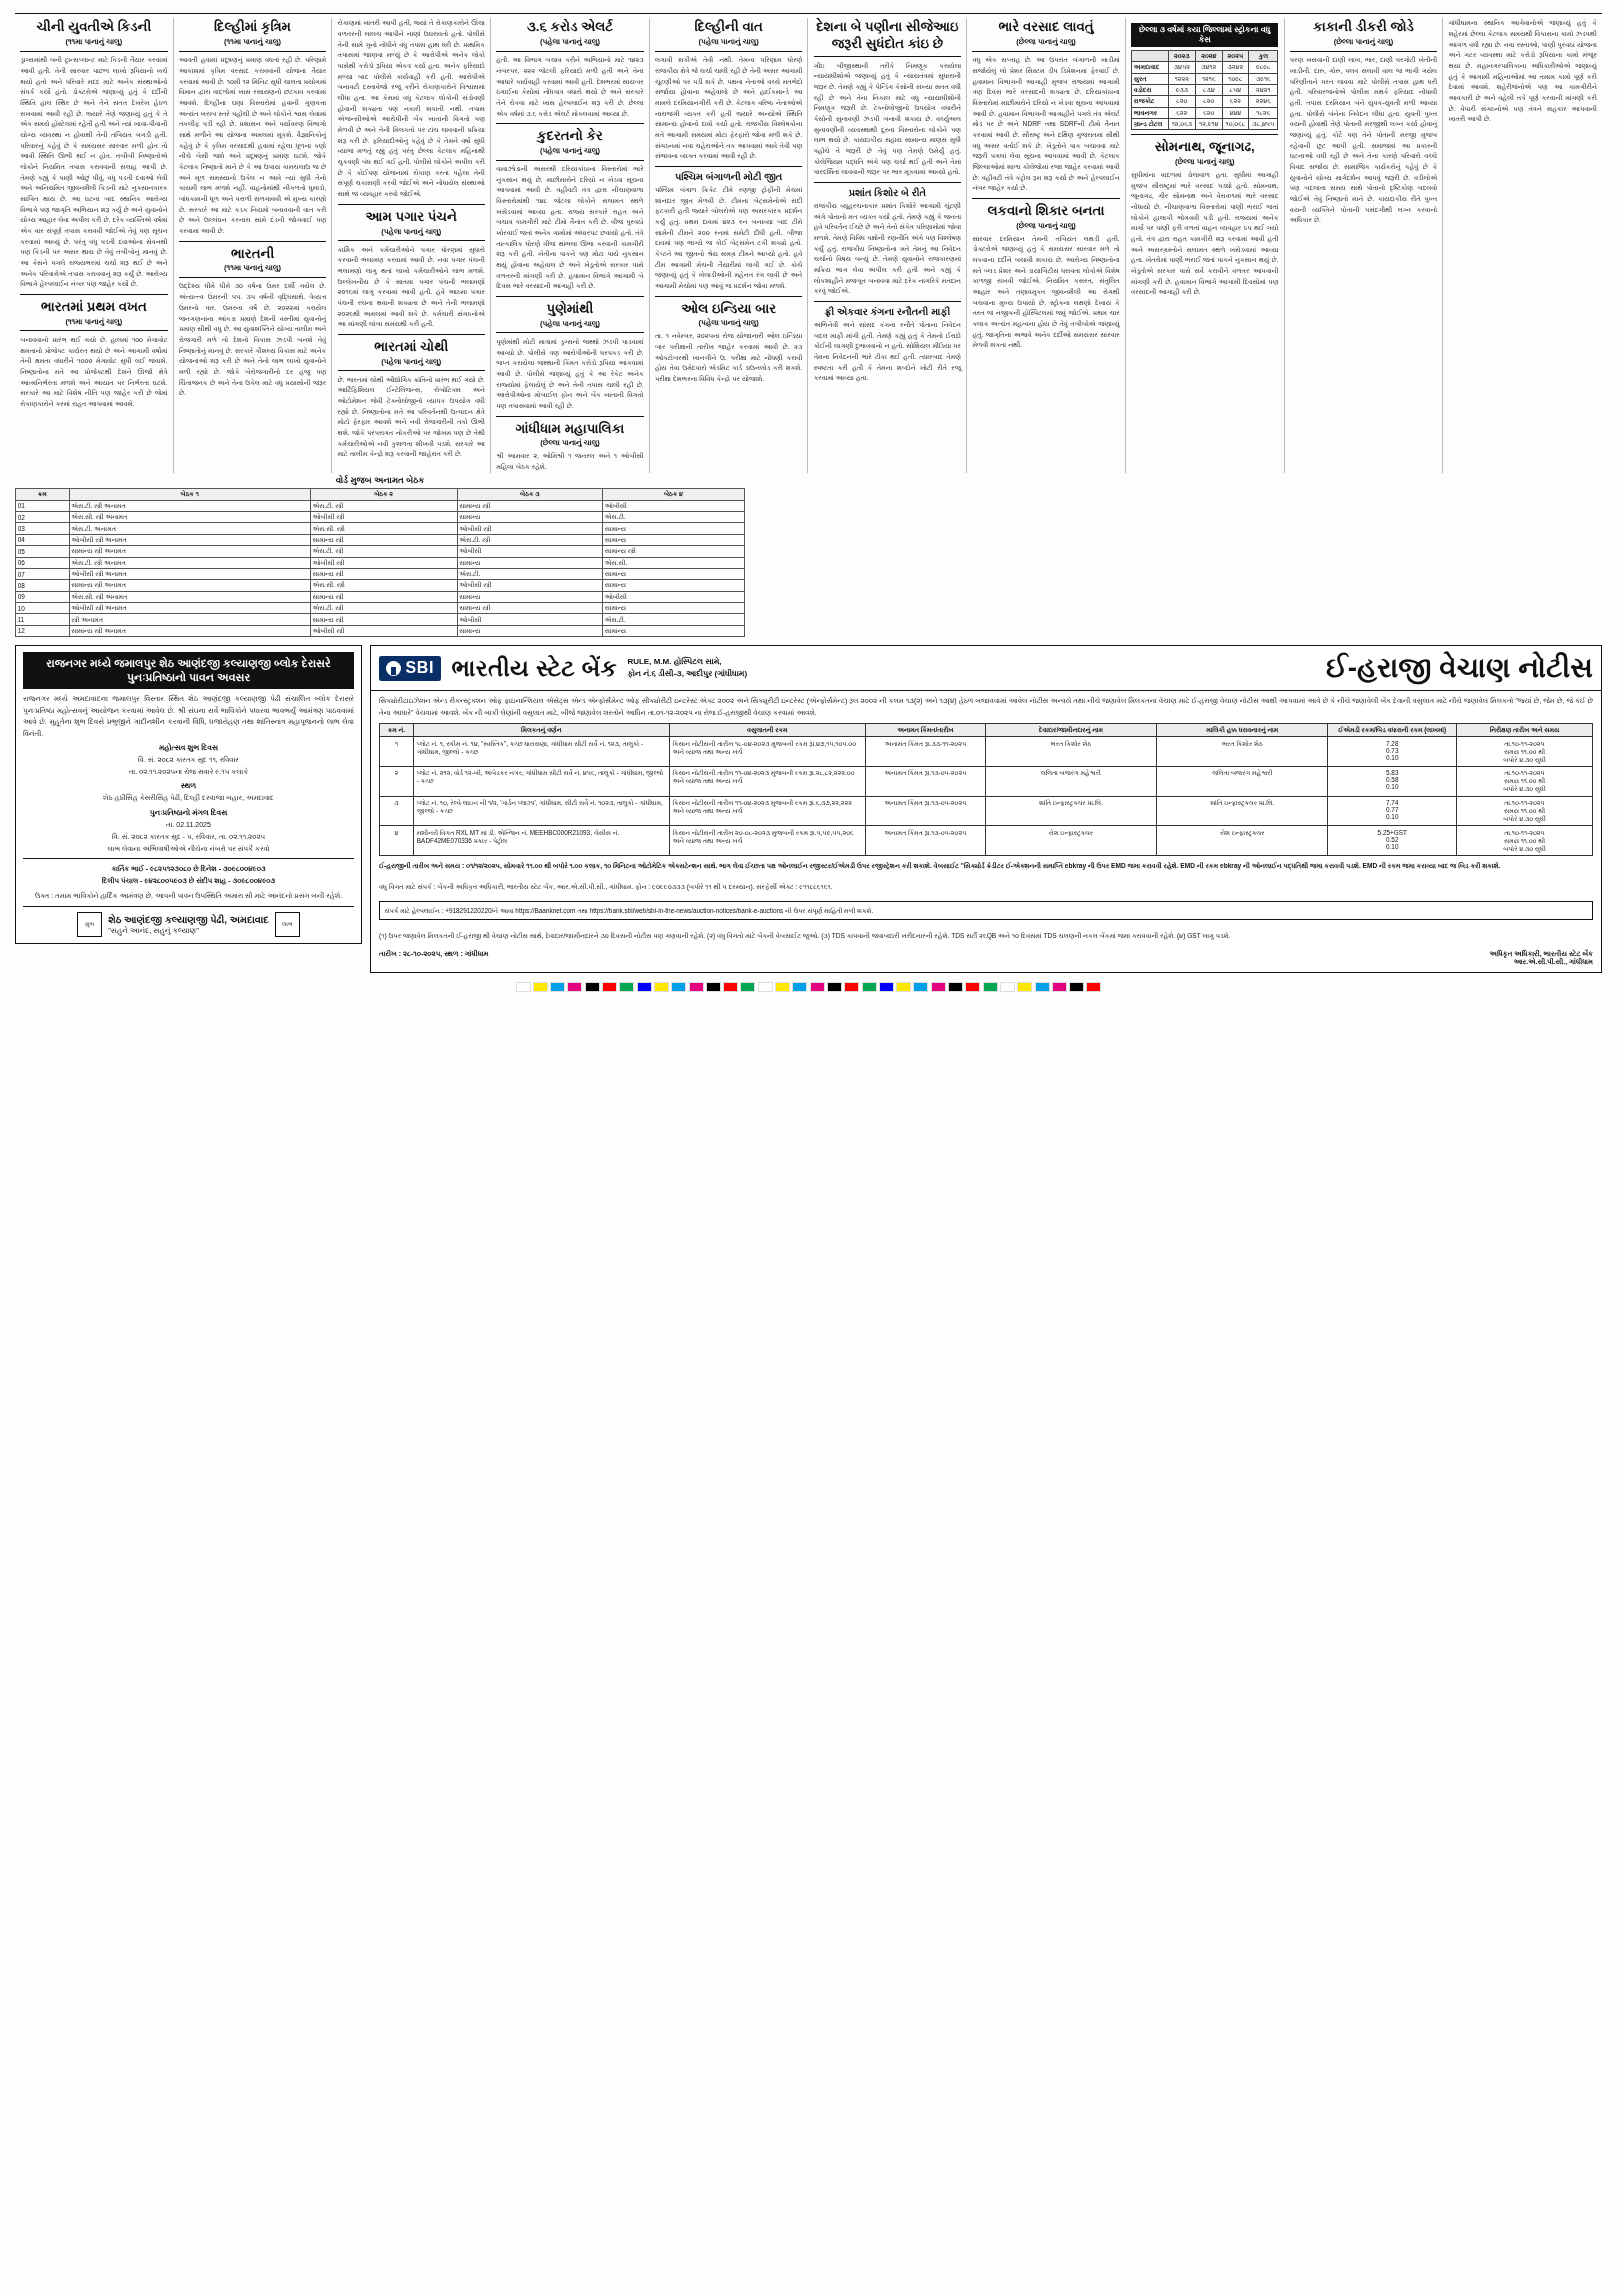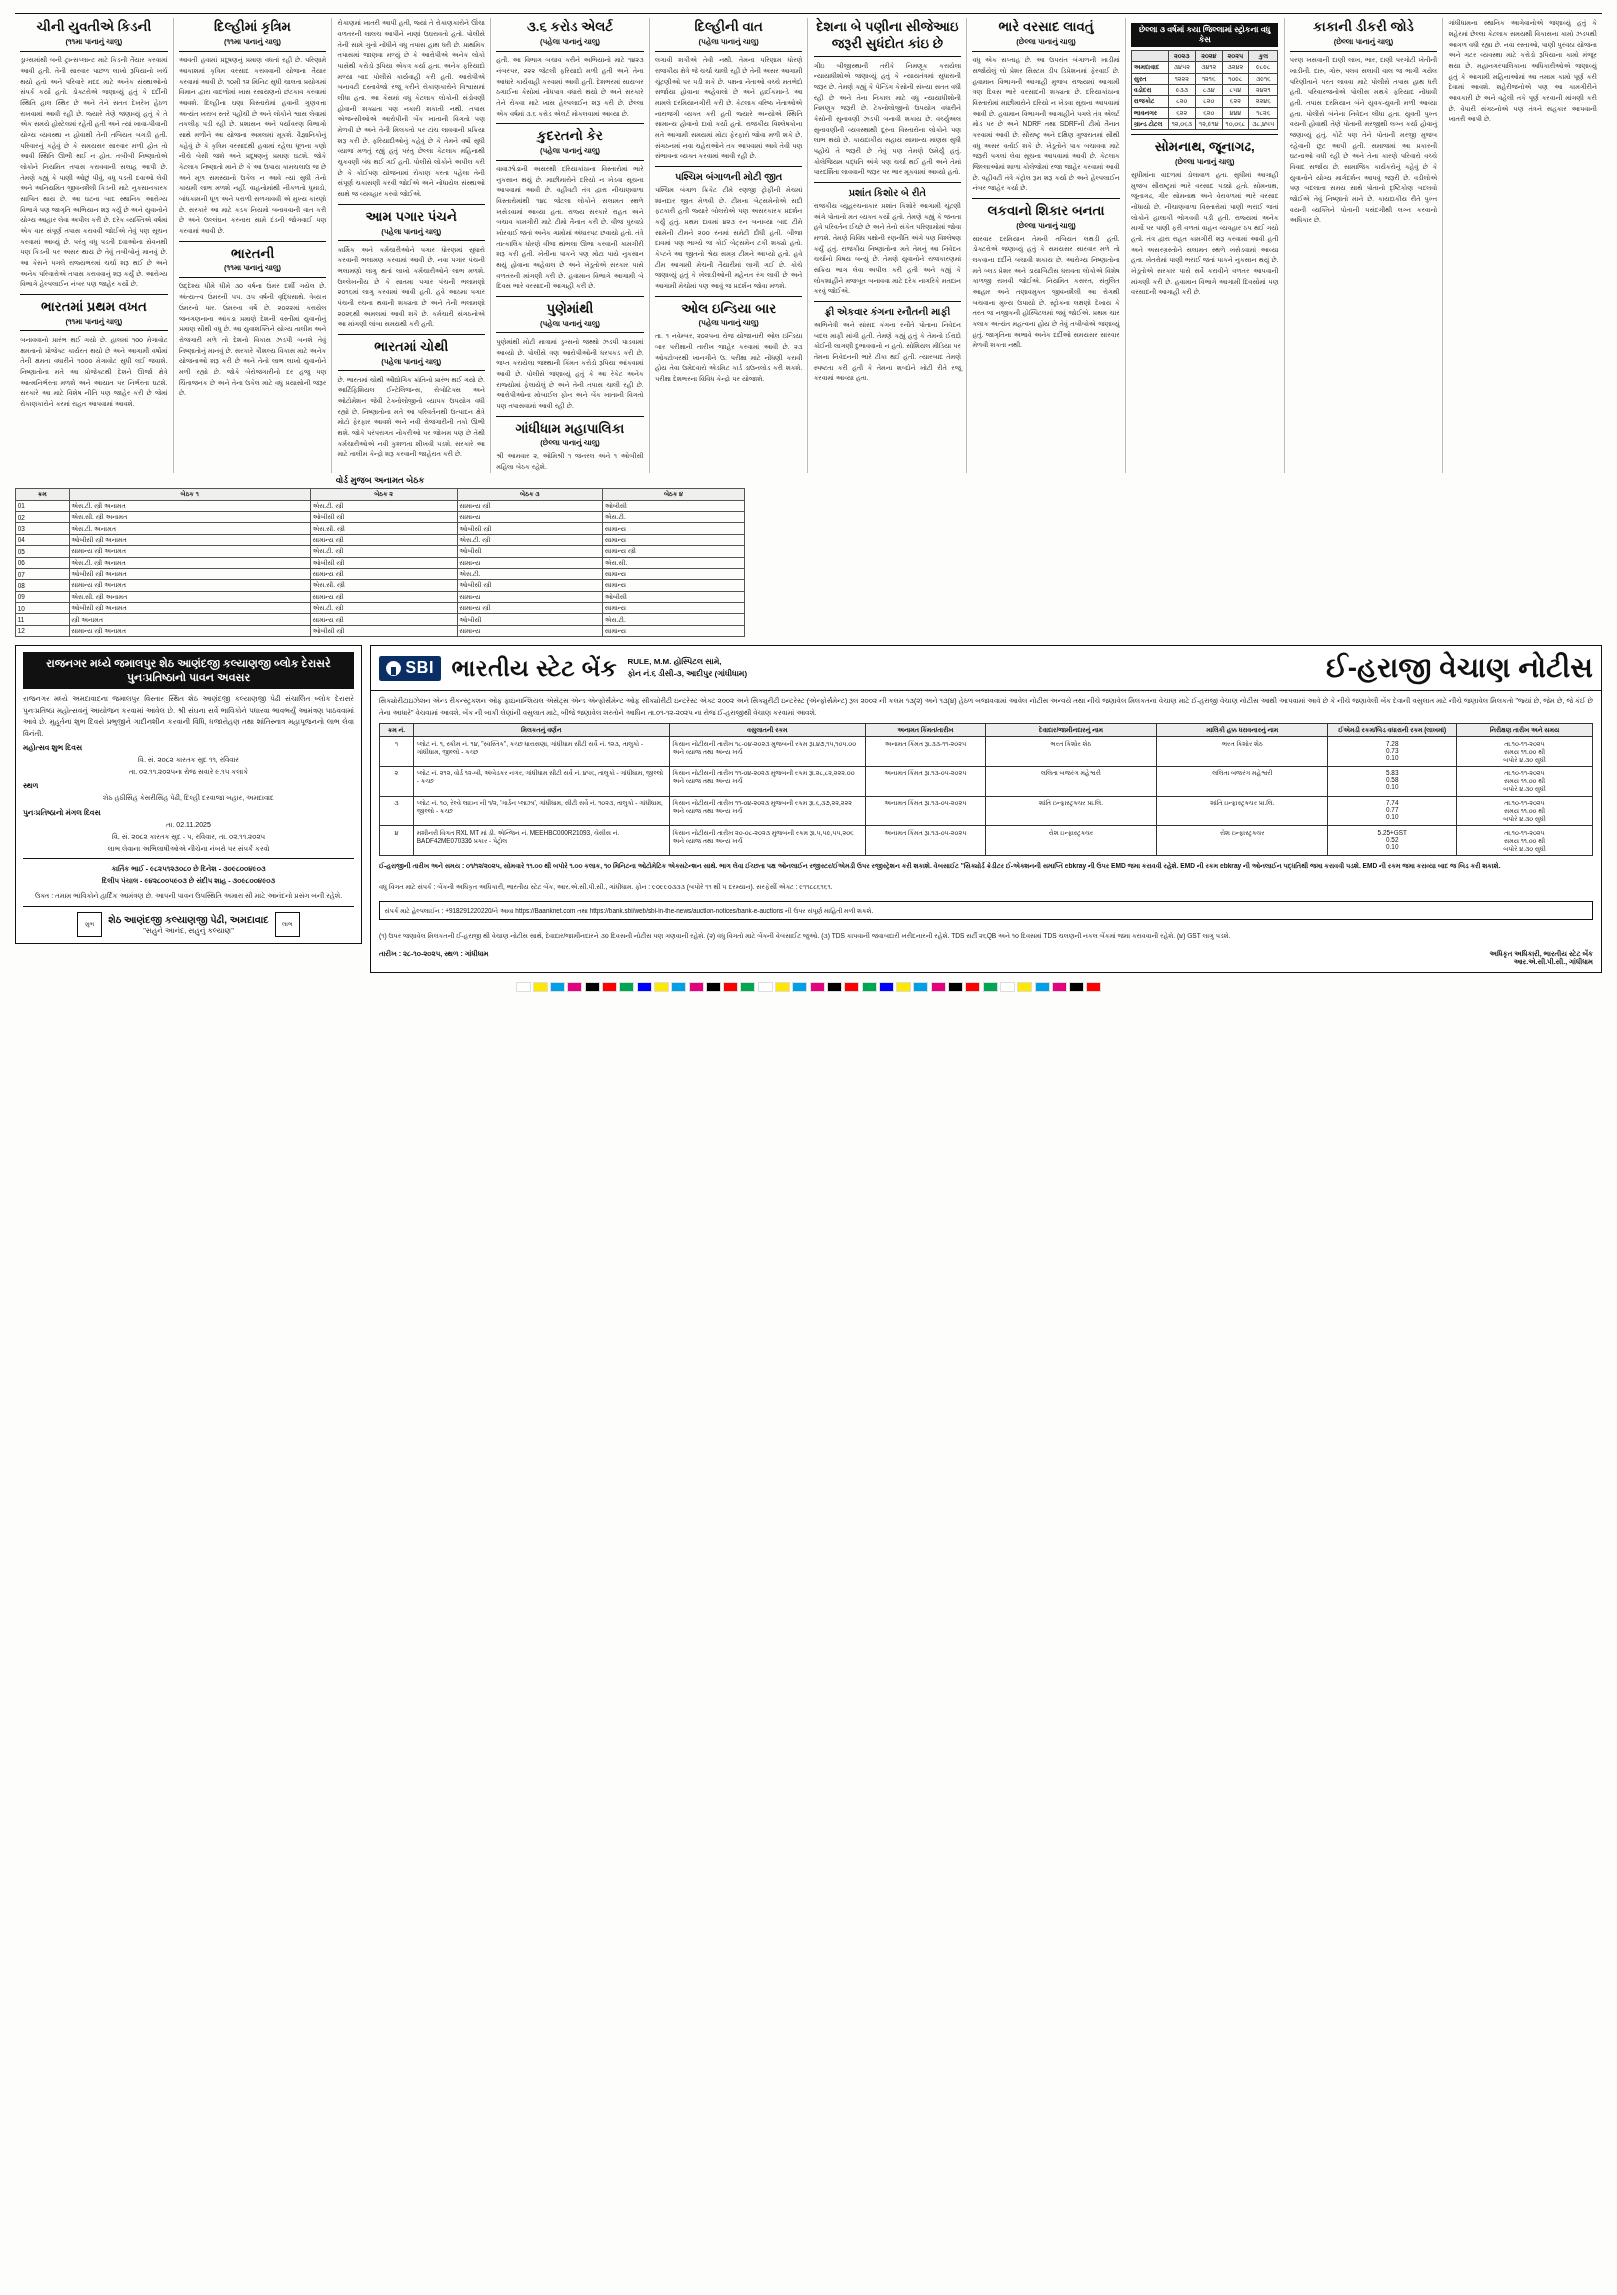--- a/index.html
+++ b/index.html
@@ -121,21 +121,21 @@
   .notice-box {
     border: 1.2px solid #111;
     padding: 5.8px 7px;
     background: #fff;
   }
   .notice-title {
     background:#111; color:#fff; font-size:11px; font-weight:bold;
     text-align:center; padding:4px 3.5px; line-height:1.3;
   }
   .notice-sub { font-size:7.2px; line-height:1.6; text-align:justify; margin-top:4.6px;}
-  .notice-center { font-size:7.5px; font-weight:bold; margin:3.5px 0 1.2px;}
+  .notice-center { text-align:center; font-size:7.5px; font-weight:bold; margin:3.5px 0 1.2px;}
   .notice-line { font-size:7px; text-align:center; line-height:1.7; }
   .seal {
     display:flex; align-items:center; justify-content:center; gap:5.8px; margin-top:4.6px;
     border-top:0.6px solid #111; padding-top:4.6px;
   }
   .seal-box { width:25.4px;height:25.4px;border:1.2px solid #111; display:flex;align-items:center;justify-content:center;font-size:5.8px;}
 
   
   .sbi {
     border: 1.7px solid #111;
@@ -481,21 +481,21 @@
         <div class="notice-center">પુનઃપ્રતિષ્ઠાનો મંગલ દિવસ</div>
         <div class="notice-line">તા. 02.11.2025</div>
         <div class="notice-line">વિ. સં. ૨૦૮૨ કારતક સુદ - ૫, રવિવાર, તા. ૦૨.૧૧.૨૦૨૫</div>
         <div class="notice-line">લાભ લેવાના અભિલાષીઓએ નીચેના નંબરો પર સંપર્ક કરવો</div>
         <div class="rule"></div>
         <div class="notice-line bold">કાર્તિક ભાઈ - ૯૮૨૫૧૨૩૦૮૦ છે દિનેશ - ૩૦૯૮૦૦૪૯૦૩</div>
         <div class="notice-line bold">દિલીપ પંચાલ - ૯૪૨૮૦૦૫૯૦૩ છે સંદીપ શાહ - ૩૦૯૮૦૦૪૯૦૩</div>
         <div class="notice-line" style="margin-top:3.5px;">ઉક્ત : તમામ ભાવિકોને હાર્દિક આમંત્રણ છે. આપની પાવન ઉપસ્થિતિ અમારા સૌ માટે આનંદનો પ્રસંગ બની રહેશે.</div>
         <div class="seal">
           <div class="seal-box">શુભ</div>
-          <div style="text-align:center;">
+          <div style="text-align:left;">
             <div class="bold" style="font-size:9.8px;">શેઠ આણંદજી કલ્યાણજી પેઢી, અમદાવાદ</div>
             <div style="font-size:7.5px;">"સહુને આનંદ, સહુનું કલ્યાણ"</div>
           </div>
           <div class="seal-box">લાભ</div>
         </div>
       </div>
     </div>
 
     <div class="sbi">
       <div class="sbi-head">

